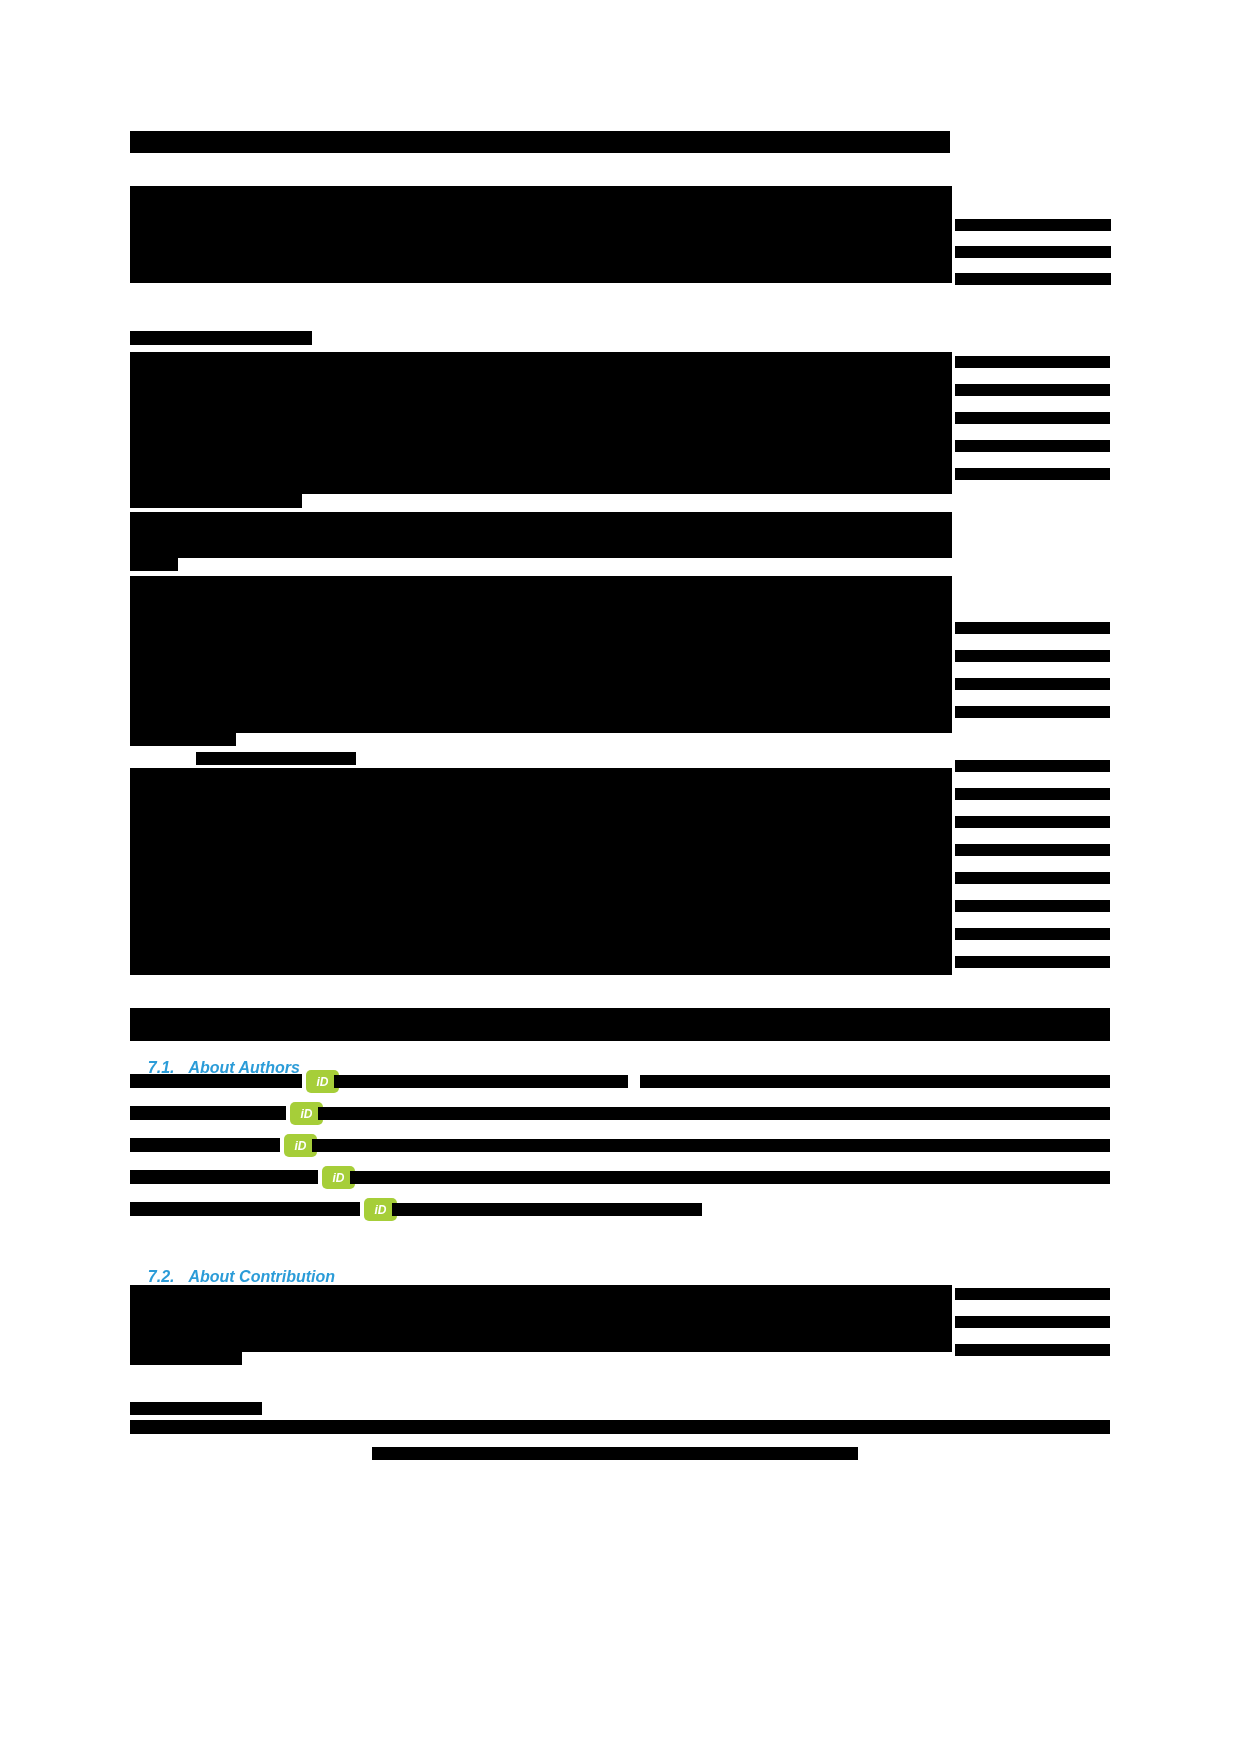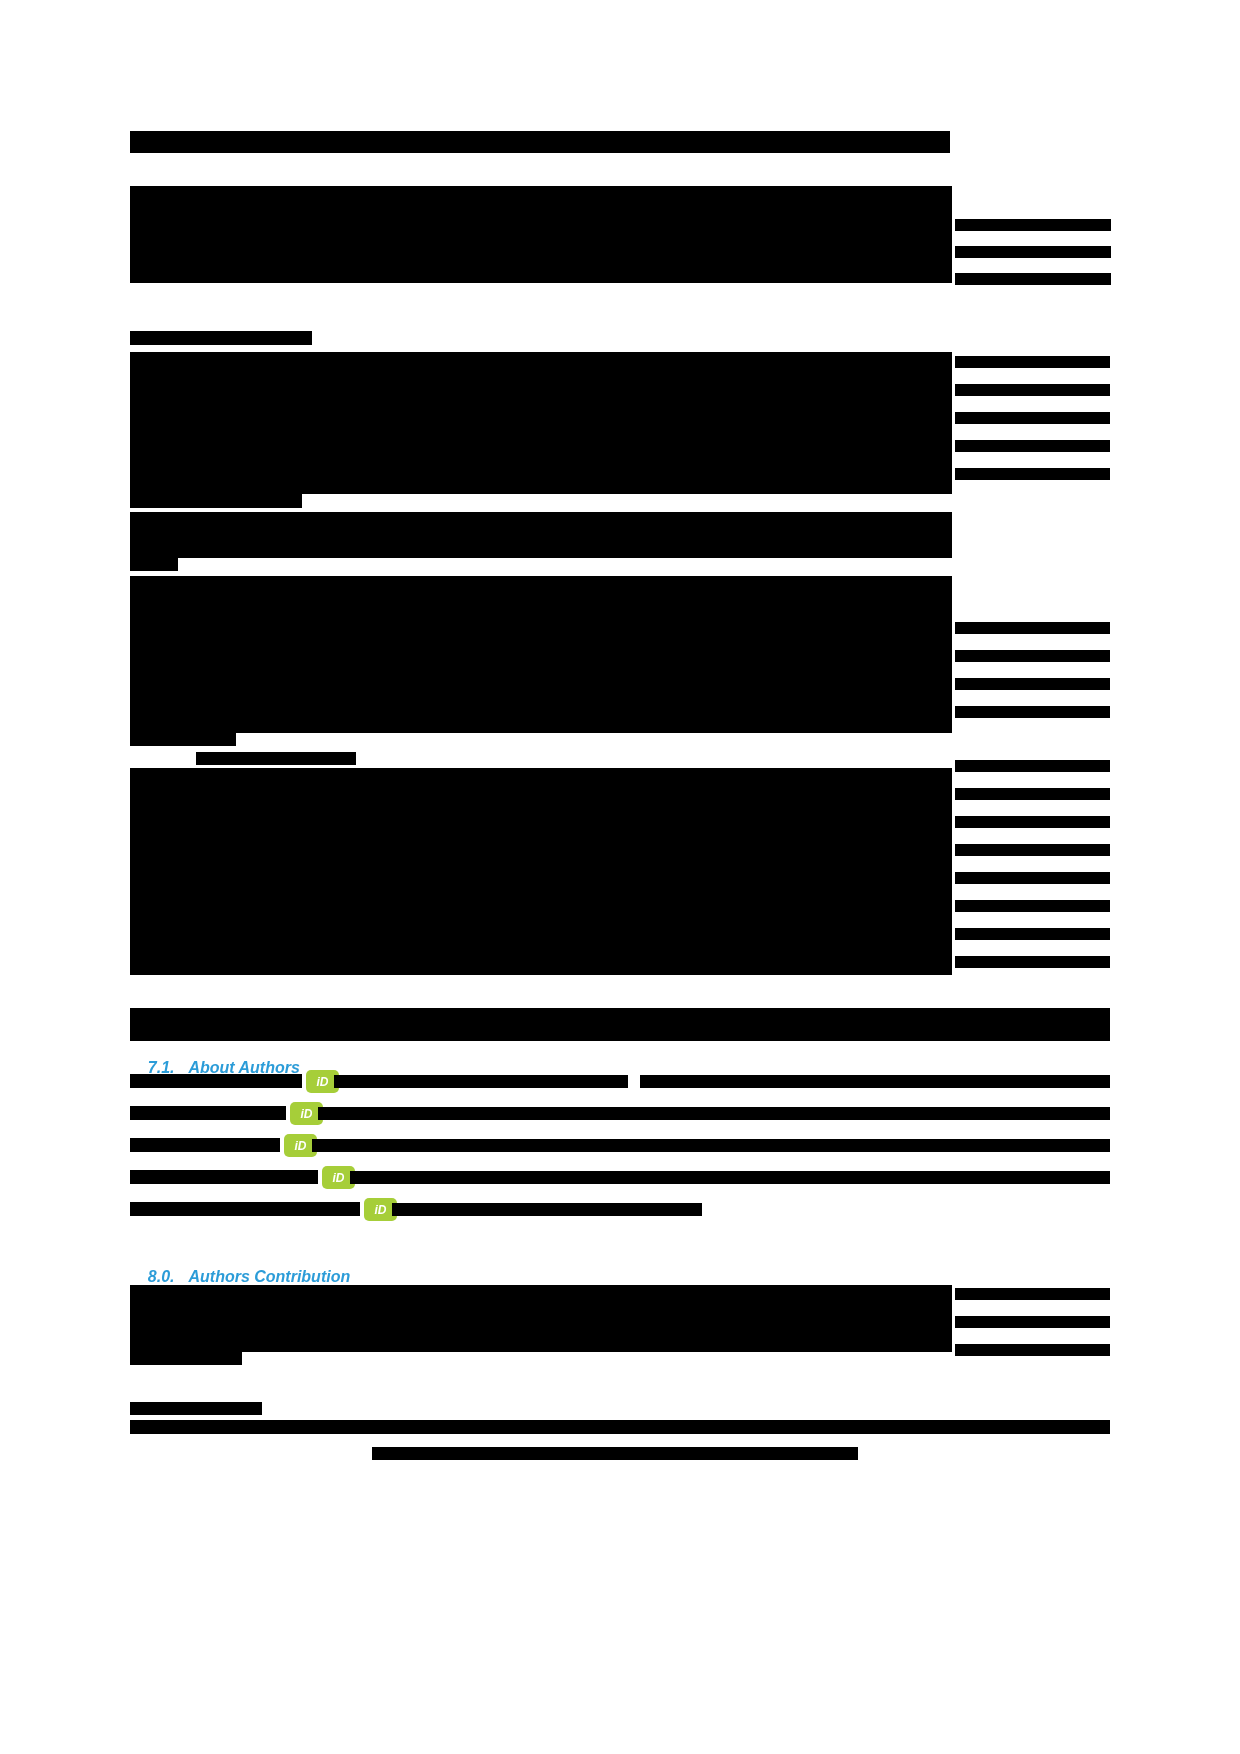--- a/index.html
+++ b/index.html
@@ -125,21 +125,21 @@
   </div>
   <div class="bar" style="left:350px;top:1171px;width:760px;height:13px"></div>
 
   <div class="bar" style="left:130px;top:1202px;width:230px;height:14px"></div>
   <div class="orcid" style="left:364px;top:1198px">
     <span class="lbl">iD</span>
   </div>
   <div class="bar" style="left:392px;top:1203px;width:310px;height:13px"></div>
 
   <div class="h-blue" style="left:130px;top:1251px">
-    <span class="num">8.0.</span><span>Authors Contribution</span>
+    <span class="num">7.2.</span><span>About Contribution</span>
   </div>
 
   <div class="bar" style="left:130px;top:1285px;width:822px;height:67px"></div>
   <div class="bar" style="left:955px;top:1288px;width:155px;height:12px"></div>
   <div class="bar" style="left:955px;top:1316px;width:155px;height:12px"></div>
   <div class="bar" style="left:955px;top:1344px;width:155px;height:12px"></div>
   <div class="bar" style="left:130px;top:1352px;width:112px;height:13px"></div>
 
   <div class="bar" style="left:130px;top:1402px;width:132px;height:13px"></div>
   <div class="bar" style="left:130px;top:1420px;width:980px;height:14px"></div>

